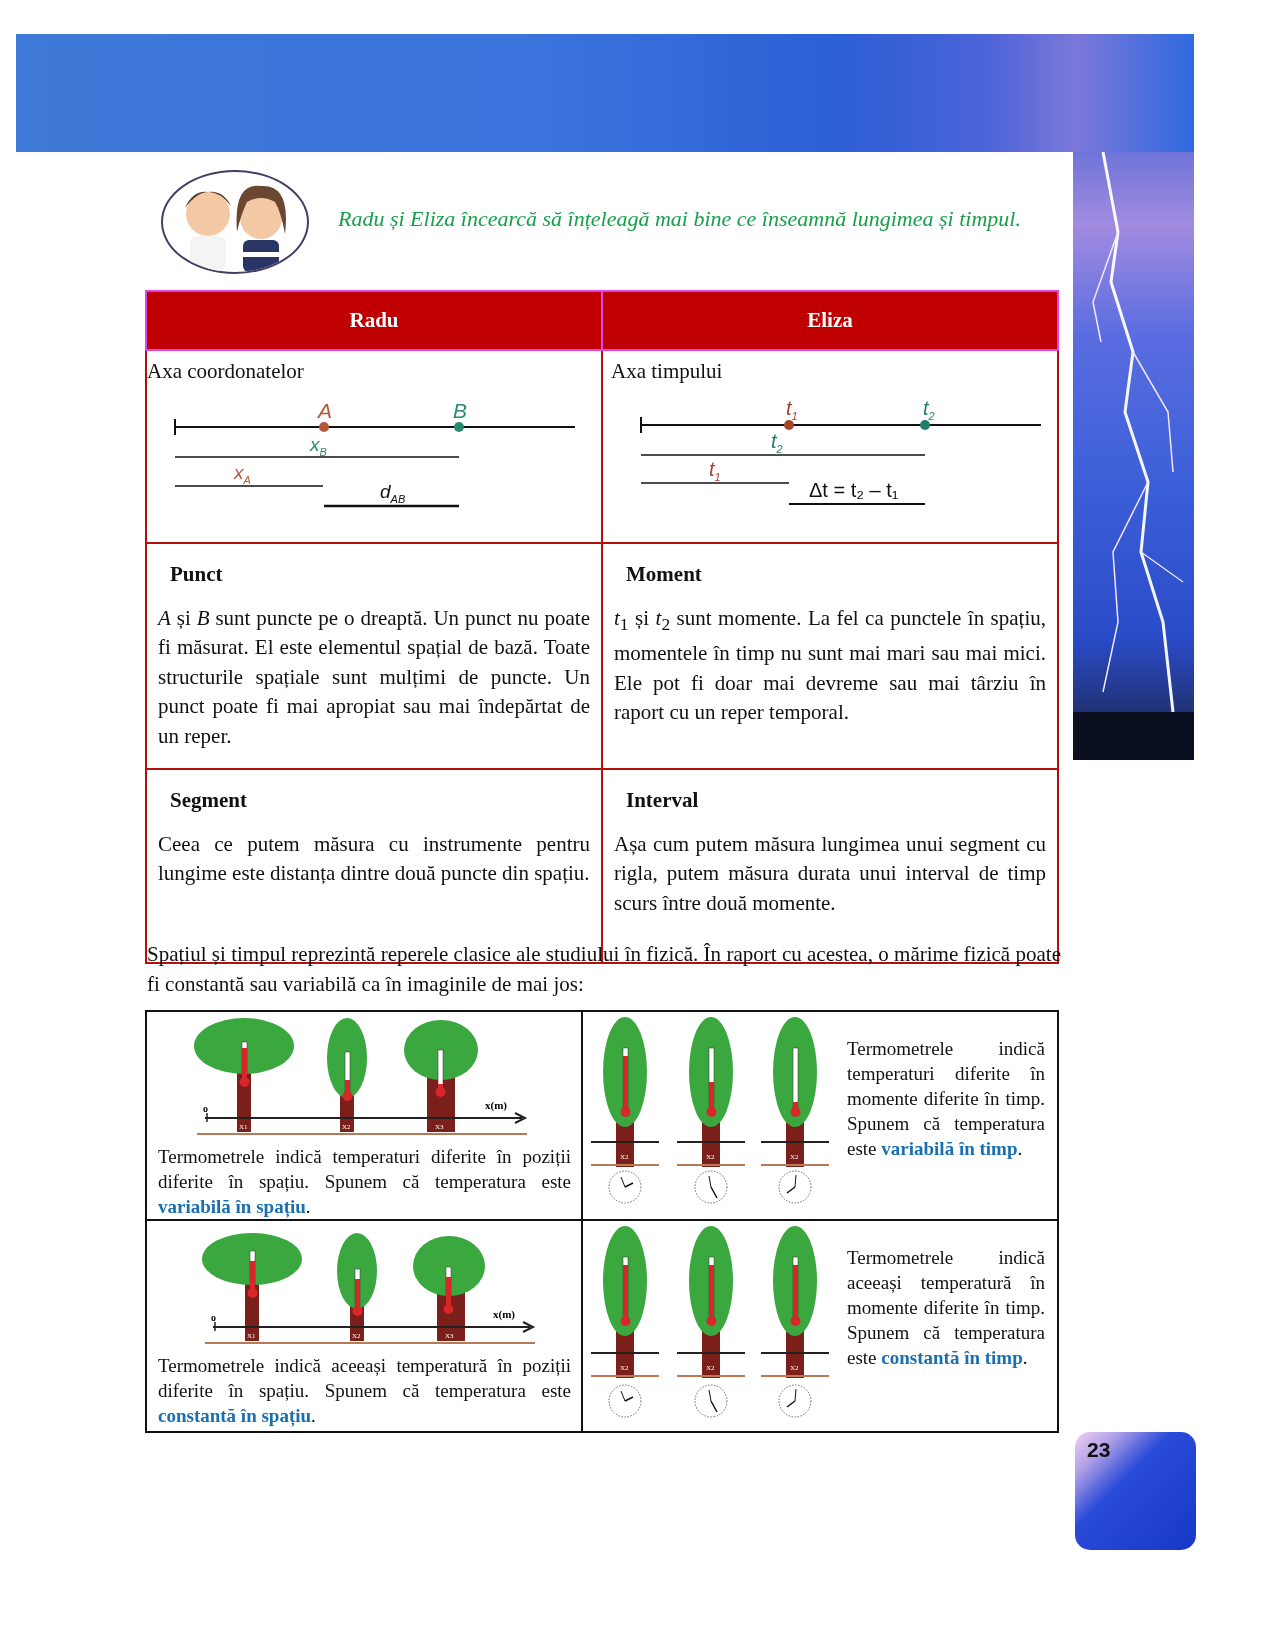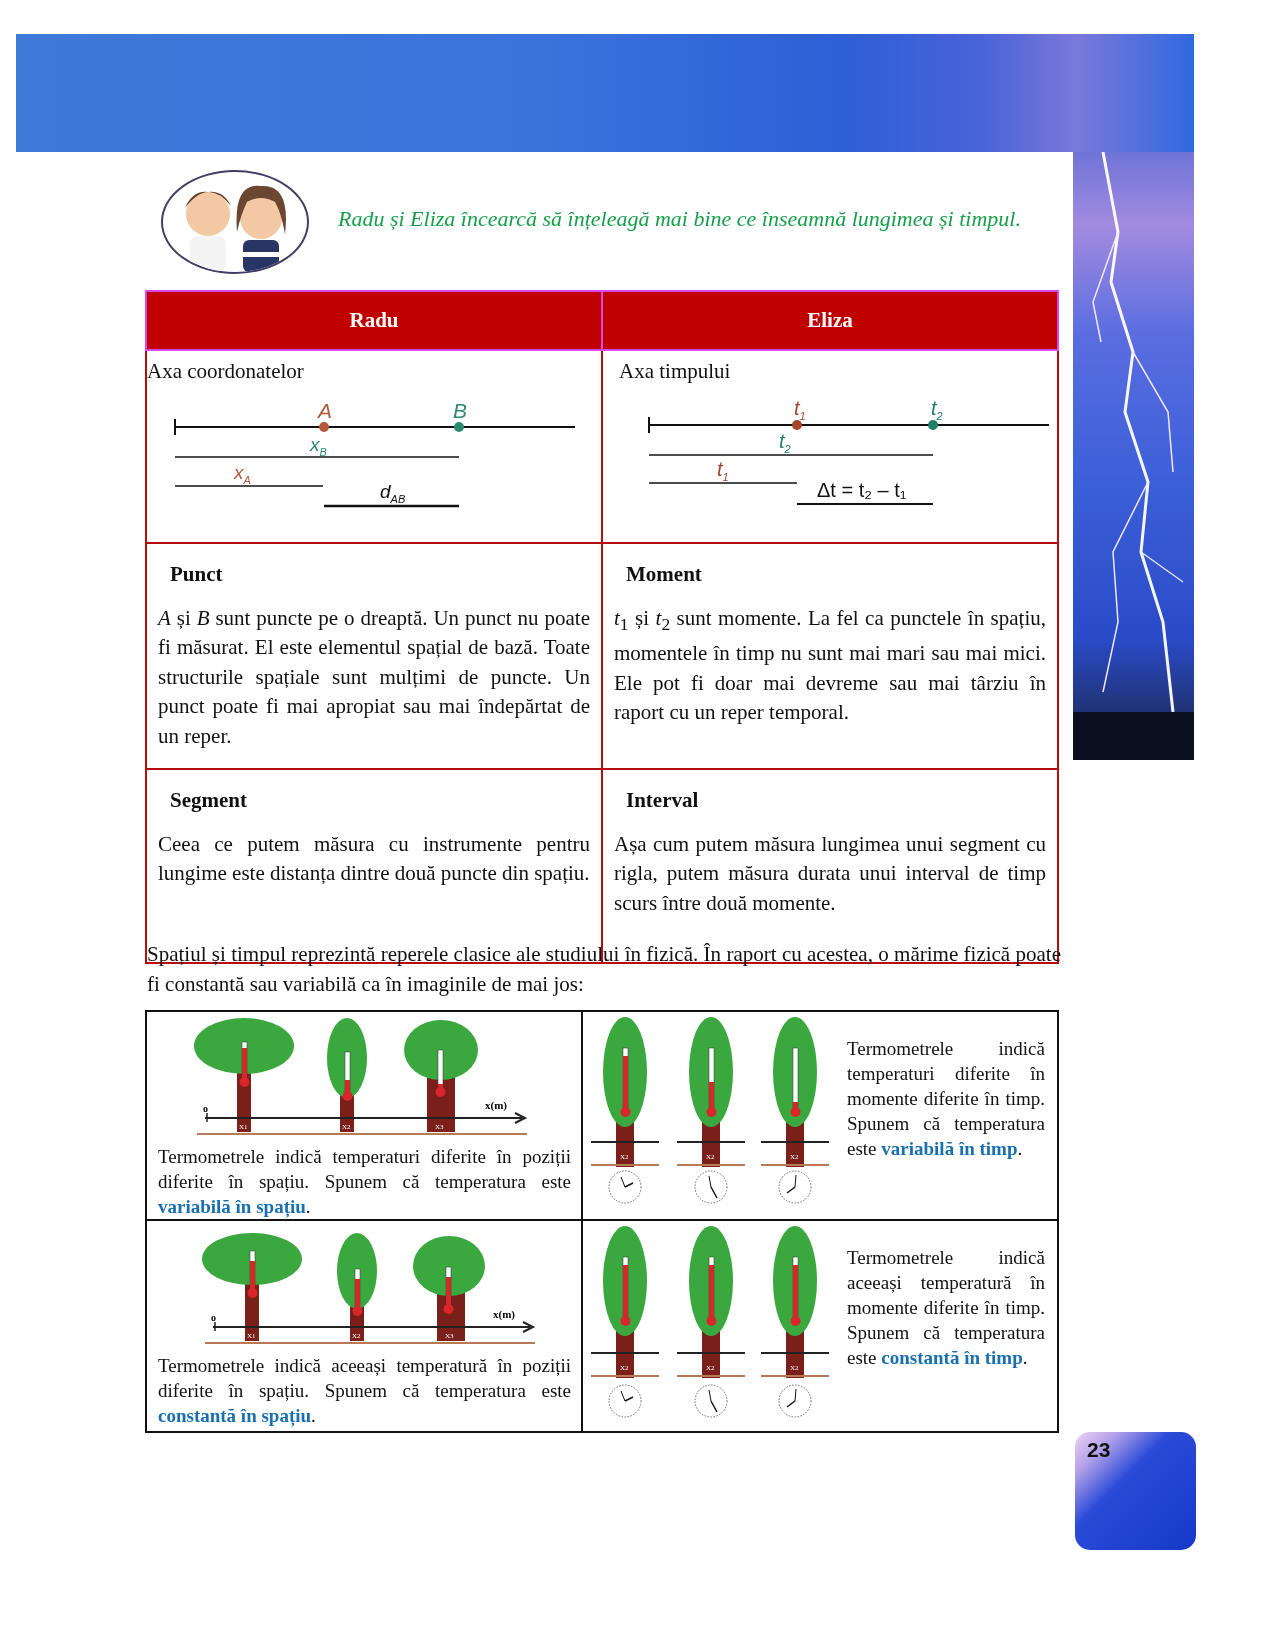--- a/index.html
+++ b/index.html
@@ -69,21 +69,21 @@
         <text x="171" y="31" font-size="21" font-style="italic" fill="#b5573a">A</text>
         <text x="306" y="31" font-size="21" font-style="italic" fill="#2a8a70">B</text>
         <line x1="28" y1="70" x2="312" y2="70" stroke="#111" stroke-width="1.5"></line>
         <text x="163" y="64" font-size="19" font-style="italic" fill="#2a8a70"><tspan>x</tspan><tspan font-size="11" dy="5">B</tspan></text>
         <line x1="28" y1="99" x2="176" y2="99" stroke="#111" stroke-width="1.5"></line>
         <text x="87" y="92" font-size="19" font-style="italic" fill="#b5573a"><tspan>x</tspan><tspan font-size="11" dy="5">A</tspan></text>
         <line x1="177" y1="119" x2="312" y2="119" stroke="#111" stroke-width="2.5"></line>
         <text x="233" y="111" font-size="19" font-style="italic" fill="#111"><tspan>d</tspan><tspan font-size="11" dy="5">AB</tspan></text>
       </svg>
     </td>
-    <td style="padding:6px 0 0 16px">
+    <td style="padding:6px 0 0 8px">
       <div class="ax-title">Axa timpului</div>
       <svg width="456" height="135" viewBox="0 0 456 135" style="font-family:'Liberation Sans',sans-serif">
         <line x1="30" y1="38" x2="430" y2="38" stroke="#111" stroke-width="2"></line>
         <line x1="30" y1="30" x2="30" y2="46" stroke="#111" stroke-width="2"></line>
         <circle cx="178" cy="38" r="5" fill="#a6452a"></circle>
             <circle cx="314" cy="38" r="5" fill="#1f7f68"></circle>
         <text x="175" y="28" font-size="20" font-style="italic" fill="#a6452a"><tspan>t</tspan><tspan font-size="11" dy="5">1</tspan></text>
         <text x="312" y="28" font-size="20" font-style="italic" fill="#1f7f68"><tspan>t</tspan><tspan font-size="11" dy="5">2</tspan></text>
         <line x1="30" y1="68" x2="314" y2="68" stroke="#111" stroke-width="1.5"></line>
         <text x="160" y="61" font-size="20" font-style="italic" fill="#1f7f68"><tspan>t</tspan><tspan font-size="11" dy="5">2</tspan></text>

